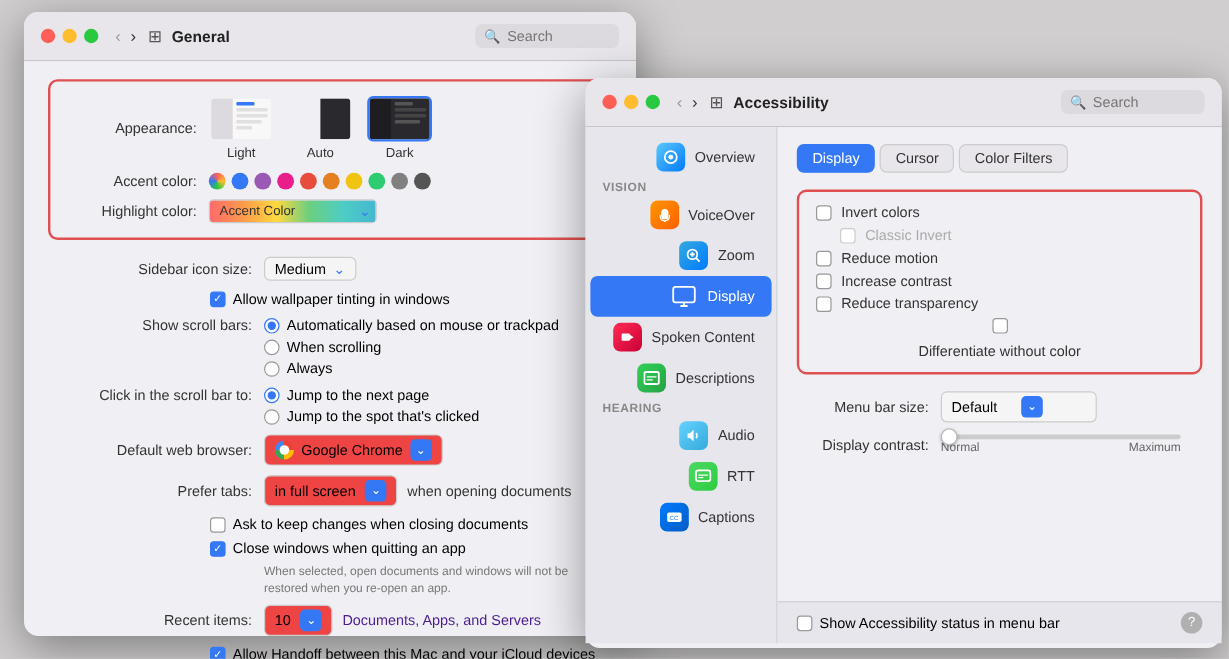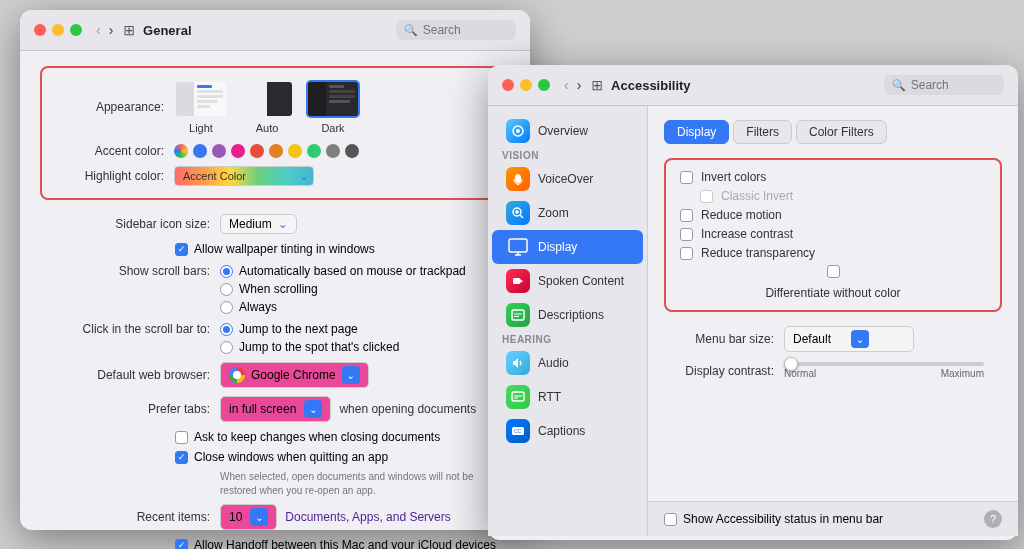--- a/index.html
+++ b/index.html
@@ -261,21 +261,21 @@
       content: '';
       width: 7px;
       height: 7px;
       border-radius: 50%;
       background: #3478f6;
     }
 
     .dropdown-select {
       display: flex;
       align-items: center;
-      background: #ec4899;
+      background: #ef4444;
       border: 1px solid #ccc;
       border-radius: 5px;
       padding: 3px 8px;
       gap: 6px;
       font-size: 12px;
     }
 
     .dropdown-arrow-btn {
       background: #3478f6;
       color: white;
@@ -360,20 +360,21 @@
     }
 
     .sidebar-item {
       display: flex;
       align-items: center;
       padding: 5px 14px;
       gap: 8px;
       cursor: pointer;
       border-radius: 6px;
       margin: 0 4px;
+      justify-content: flex-end;
     }
 
     .sidebar-item.active {
       background: #3478f6;
       color: white;
     }
 
     .sidebar-item.active .sidebar-item-label {
       color: white;
     }
@@ -979,21 +980,21 @@
         </div>
         <span class="sidebar-item-label">Captions</span>
       </div>
     </div>
 
     <div style="display:flex;flex-direction:column;flex:1;">
       <div class="acc-main">
 
         <div class="tab-bar">
           <button class="tab-btn active">Display</button>
-          <button class="tab-btn">Filters</button>
+          <button class="tab-btn">Cursor</button>
           <button class="tab-btn">Color Filters</button>
         </div>
 
         <div class="display-section">
           <div class="display-option">
             <div class="checkbox"></div>
             <span class="display-option-label">Invert colors</span>
           </div>
           <div class="display-option" style="padding-left:20px;">
             <div class="checkbox" style="border-color:#ccc;"></div>

